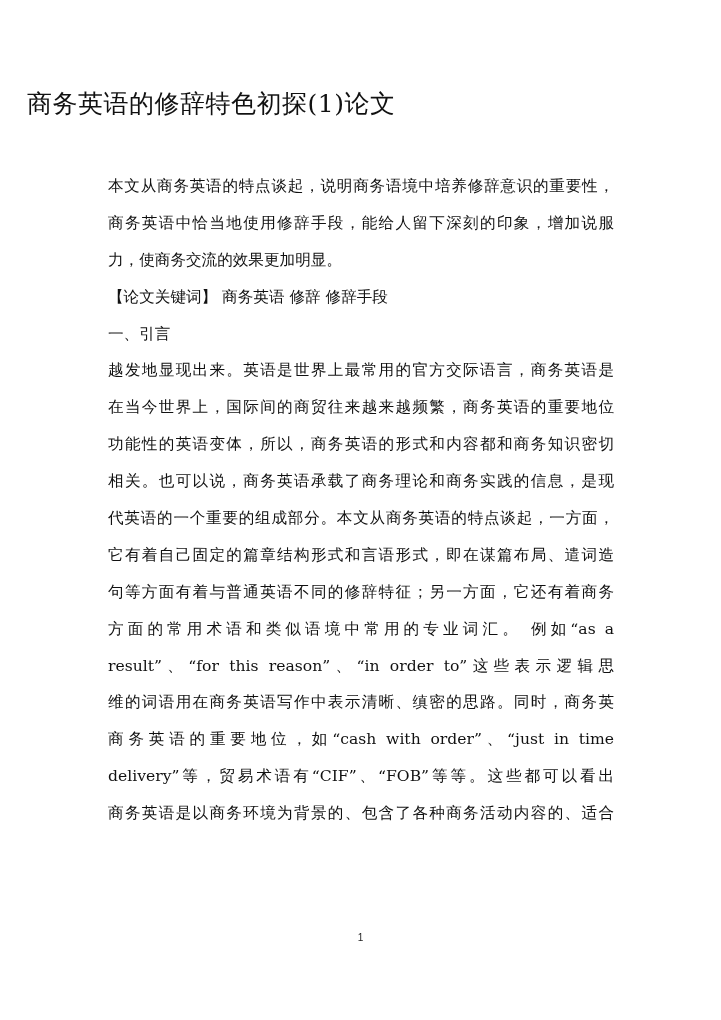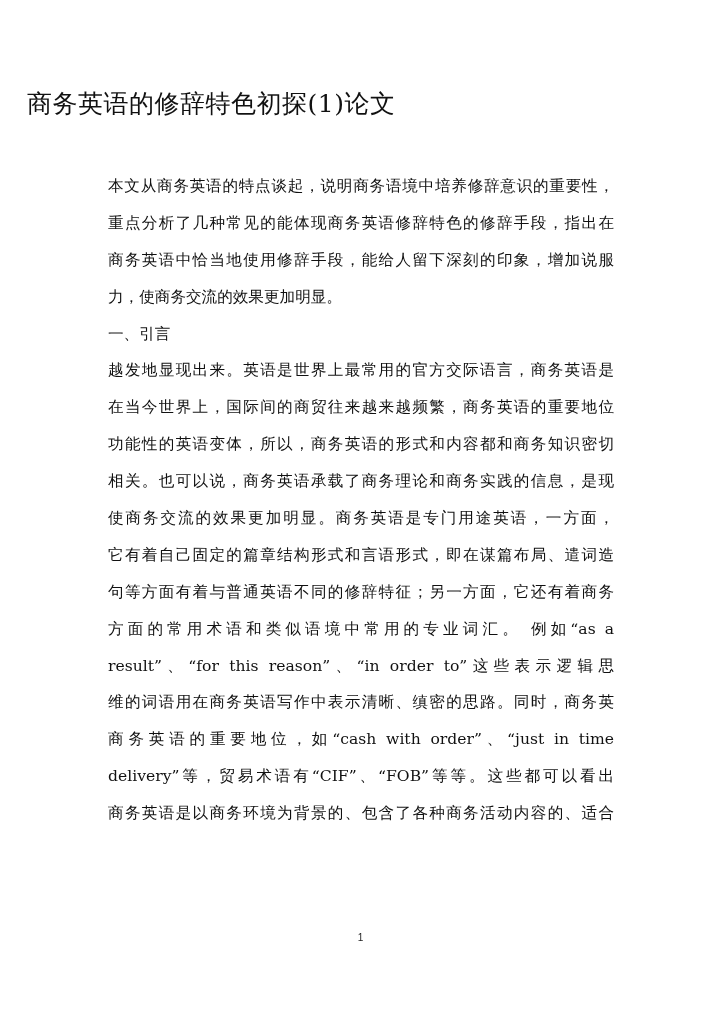--- a/index.html
+++ b/index.html
@@ -65,29 +65,29 @@
   }
 </style>
 </head>
 <body>
 
 <div class="page">
   <div class="title">商务英语的修辞特色初探(1)论文</div>
 
   <div class="body-text">
     <div class="line">本文从商务英语的特点谈起，说明商务语境中培养修辞意识的重要性，</div>
-    <div class="line">重点分析了几种常见的能体现商务英语修辞特色的修辞手段，指出在</div>
     <div class="line">商务英语中恰当地使用修辞手段，能给人留下深刻的印象，增加说服</div>
     <div class="line short">力，使商务交流的效果更加明显。</div>
+    <div class="line short">【论文关键词】 商务英语 修辞 修辞手段</div>
     <div class="line short">一、引言</div>
     <div class="line">越发地显现出来。英语是世界上最常用的官方交际语言，商务英语是</div>
     <div class="line">在当今世界上，国际间的商贸往来越来越频繁，商务英语的重要地位</div>
     <div class="line">功能性的英语变体，所以，商务英语的形式和内容都和商务知识密切</div>
     <div class="line">相关。也可以说，商务英语承载了商务理论和商务实践的信息，是现</div>
-    <div class="line">使商务交流的效果更加明显。商务英语是专门用途英语，一方面，</div>
+    <div class="line">代英语的一个重要的组成部分。本文从商务英语的特点谈起，一方面，</div>
     <div class="line">它有着自己固定的篇章结构形式和言语形式，即在谋篇布局、遣词造</div>
     <div class="line">句等方面有着与普通英语不同的修辞特征；另一方面，它还有着商务</div>
     <div class="line">方面的常用术语和类似语境中常用的专业词汇。 例如“as a</div>
     <div class="line">result”、“for this reason”、“in order to”这些表示逻辑思</div>
     <div class="line">维的词语用在商务英语写作中表示清晰、缜密的思路。同时，商务英</div>
     <div class="line">商务英语的重要地位，如“cash with order”、“just in time</div>
     <div class="line">delivery”等，贸易术语有“CIF”、“FOB”等等。这些都可以看出</div>
     <div class="line">商务英语是以商务环境为背景的、包含了各种商务活动内容的、适合</div>
   </div>
 

